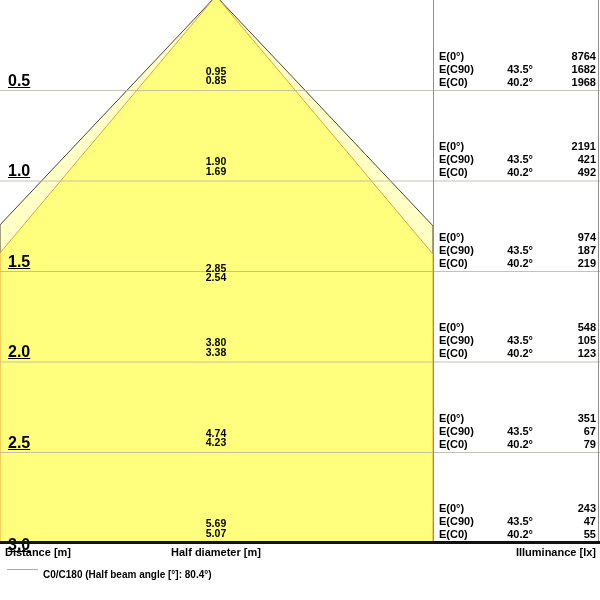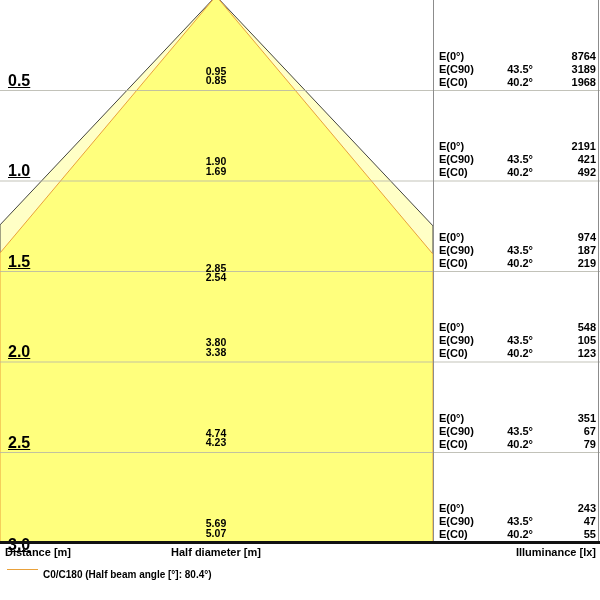--- a/index.html
+++ b/index.html
@@ -53,21 +53,21 @@
       </div>
       <div class="illum-group" style="top: 49.5px;">
         <div class="illum-row">
           <span class="lbl">E(0°)</span>
           <span class="ang"></span>
           <span class="val">8764</span>
         </div>
         <div class="illum-row">
           <span class="lbl">E(C90)</span>
           <span class="ang">43.5°</span>
-          <span class="val">3189</span>
+          <span class="val">1682</span>
         </div>
         <div class="illum-row">
           <span class="lbl">E(C0)</span>
           <span class="ang">40.2°</span>
           <span class="val">1968</span>
         </div>
       </div>
       <div class="dist-label" style="left: 8px; top: 164px;">1.0</div>
       <div class="cone-vals" style="left: 181px; top: 157px;">
         <div>1.90</div>

